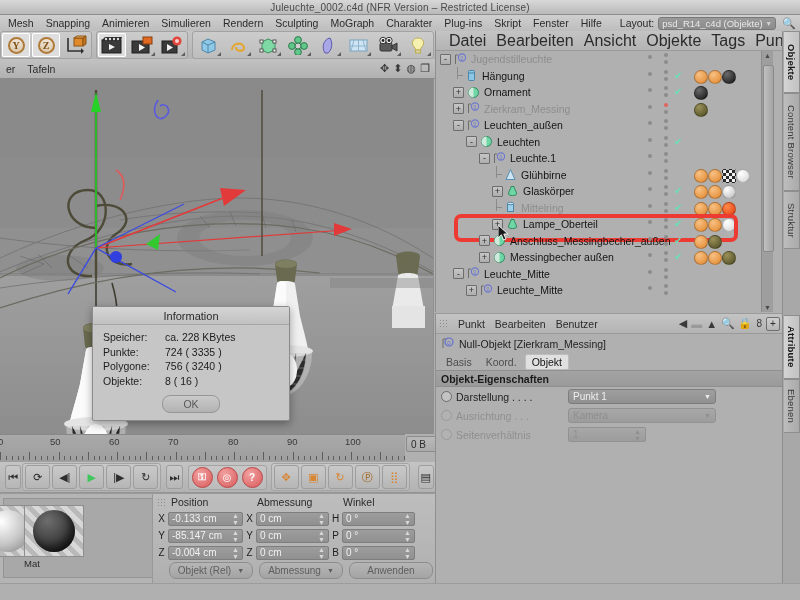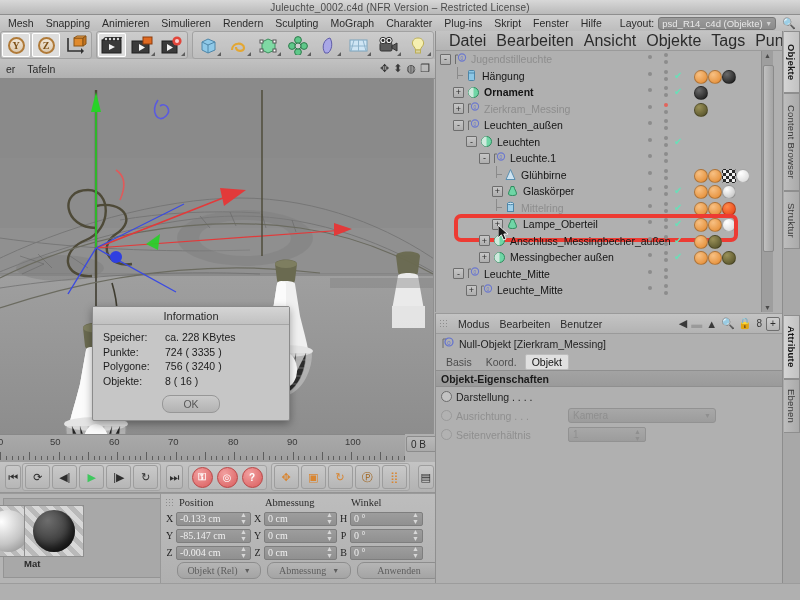--- a/index.html
+++ b/index.html
@@ -165,34 +165,34 @@
     display:flex;align-items:center;justify-content:center;
     font-size:10px;color:#fff;font-weight:bold;cursor:default;
   }
 
   
   .matmgr{
     position:absolute;left:0;top:493px;width:450px;height:90px;
     background:#b4b4b4;border-top:1px solid #9a9a9a;border-right:1px solid #8f8f8f;
   }
   .matmgr .inner{position:absolute;left:3px;top:4px;right:3px;bottom:6px;background:#a8a8a8;border:1px solid #949494;}
-  .matcell{position:absolute;top:6px;width:80px;font-weight:bold;}
+  .matcell{position:absolute;top:6px;width:80px;}
   .matthumb{
     width:58px;height:50px;border:1px solid #8e8e8e;
     background:repeating-linear-gradient(45deg,#d8d8d8 0 5px,#b9b9b9 5px 10px);
     display:flex;align-items:center;justify-content:center;
   }
   .matball{width:42px;height:42px;border-radius:50%;}
   .matlbl{font-size:9.5px;color:#2b2b2b;padding-top:1px;}
 
   
   .coord{
-    position:absolute;left:160px;top:493px;width:285px;height:90px;
+    position:absolute;left:152px;top:493px;width:285px;height:90px;
     background:linear-gradient(#bdbdbd,#b0b0b0);
-    border-top:1px solid #9a9a9a;border-left:1px solid #989898;font-family:Liberation Serif, serif;
+    border-top:1px solid #9a9a9a;border-left:1px solid #989898;
   }
   .coordhdr{display:flex;align-items:center;height:16px;padding-left:4px;}
   .grip{width:9px;height:9px;margin-right:5px;
         background-image:radial-gradient(#8d8d8d 35%,transparent 36%);
         background-size:3px 3px;}
   .coordhdr .ch{font-size:10.5px;color:#2b2b2b;}
   .crow{display:flex;align-items:center;height:17px;padding-left:4px;gap:2px;}
   .ax{width:9px;font-size:10px;color:#1f1f1f;text-align:center;}
   .fld{
     height:14px;border-radius:2px;
@@ -892,21 +892,21 @@
           <div class="tagball" style="left: 258px; top: 2px; background: radial-gradient(circle at 35% 30%, rgb(247, 192, 131), rgb(226, 135, 44)); border: 1px solid rgba(0, 0, 0, 0.25);"></div>
           <div class="tagball" style="left: 272px; top: 2px; background: radial-gradient(circle at 35% 30%, rgb(247, 192, 131), rgb(226, 135, 44)); border: 1px solid rgba(0, 0, 0, 0.25);"></div>
           <div class="tagball" style="left: 286px; top: 2px; background: radial-gradient(circle at 33% 27%, rgb(106, 106, 106), rgb(20, 20, 20)); border: 1px solid rgba(0, 0, 0, 0.25);"></div>
         </div>
         <div class="trow" style="padding-left: 17px;">
           <div class="expander">+</div>
           <svg width="13" height="13" viewBox="0 0 13 13" class="oicon">
             <circle cx="6.5" cy="6.5" r="5" fill="#6fd6a6" stroke="#2f8a5d"></circle>
          <path d="M6.5 1.5 A5 5 0 0 0 6.5 11.5 Z" fill="#cfe9dd"></path>
           </svg>
-          <div class="tlabel" style="color: rgb(20, 20, 20); font-weight: bold;">Ornament</div>
+          <div class="tlabel" style="color: rgb(20, 20, 20);">Ornament</div>
           <div class="dots" style="left: 212px; top: 4px;">
             <div class="dot"></div>
           </div>
           <div class="dots" style="left: 228px; top: 2px;">
             <div class="dot"></div>
             <div class="dot"></div>
           </div>
           <div class="chk" style="left: 238px; top: 2px;">✔</div>
           <div class="tagball" style="left: 258px; top: 2px; background: radial-gradient(circle at 33% 27%, rgb(106, 106, 106), rgb(20, 20, 20)); border: 1px solid rgba(0, 0, 0, 0.25);"></div>
         </div>
@@ -1126,21 +1126,21 @@
     <div class="omscroll">
       <div class="ar" style="top:1px">▲</div>
       <div class="thumb"></div>
       <div class="ar" style="bottom:1px">▼</div>
     </div>
   </div>
 
   <div class="attr">
     <div class="atmenu">
       <div class="grip"></div>
-      <div class="mi">Modus</div>
+      <div class="mi">Punkt</div>
       <div class="mi">Bearbeiten</div>
       <div class="mi">Benutzer</div>
       <div class="omicons">
         <div class="oi">◀</div>
         <div class="oi" style="color:#9a9a9a">▬</div>
         <div class="oi">▲</div>
         <div class="oi">🔍</div>
         <div class="oi">🔒</div>
         <div class="oi" style="font-size:10px">8</div>
         <div class="plusbx">+</div>
@@ -1160,20 +1160,24 @@
       <div class="attab">Basis</div>
       <div class="attab">Koord.</div>
       <div class="attab on">Objekt</div>
     </div>
 
     <div class="atsec">Objekt-Eigenschaften</div>
 
     <div class="prow">
       <div class="radio"></div>
       <div class="plabel">Darstellung . . . .</div>
+      <div class="pdrop">
+        <span>Punkt 1</span>
+        <span class="car">▼</span>
+      </div>
     </div>
 
 
     <div class="prow">
       <div class="radio dim"></div>
       <div class="plabel dim">Ausrichtung . . .</div>
       <div class="pdrop dim">
         <span>Kamera</span>
         <span class="car">▼</span>
       </div>

